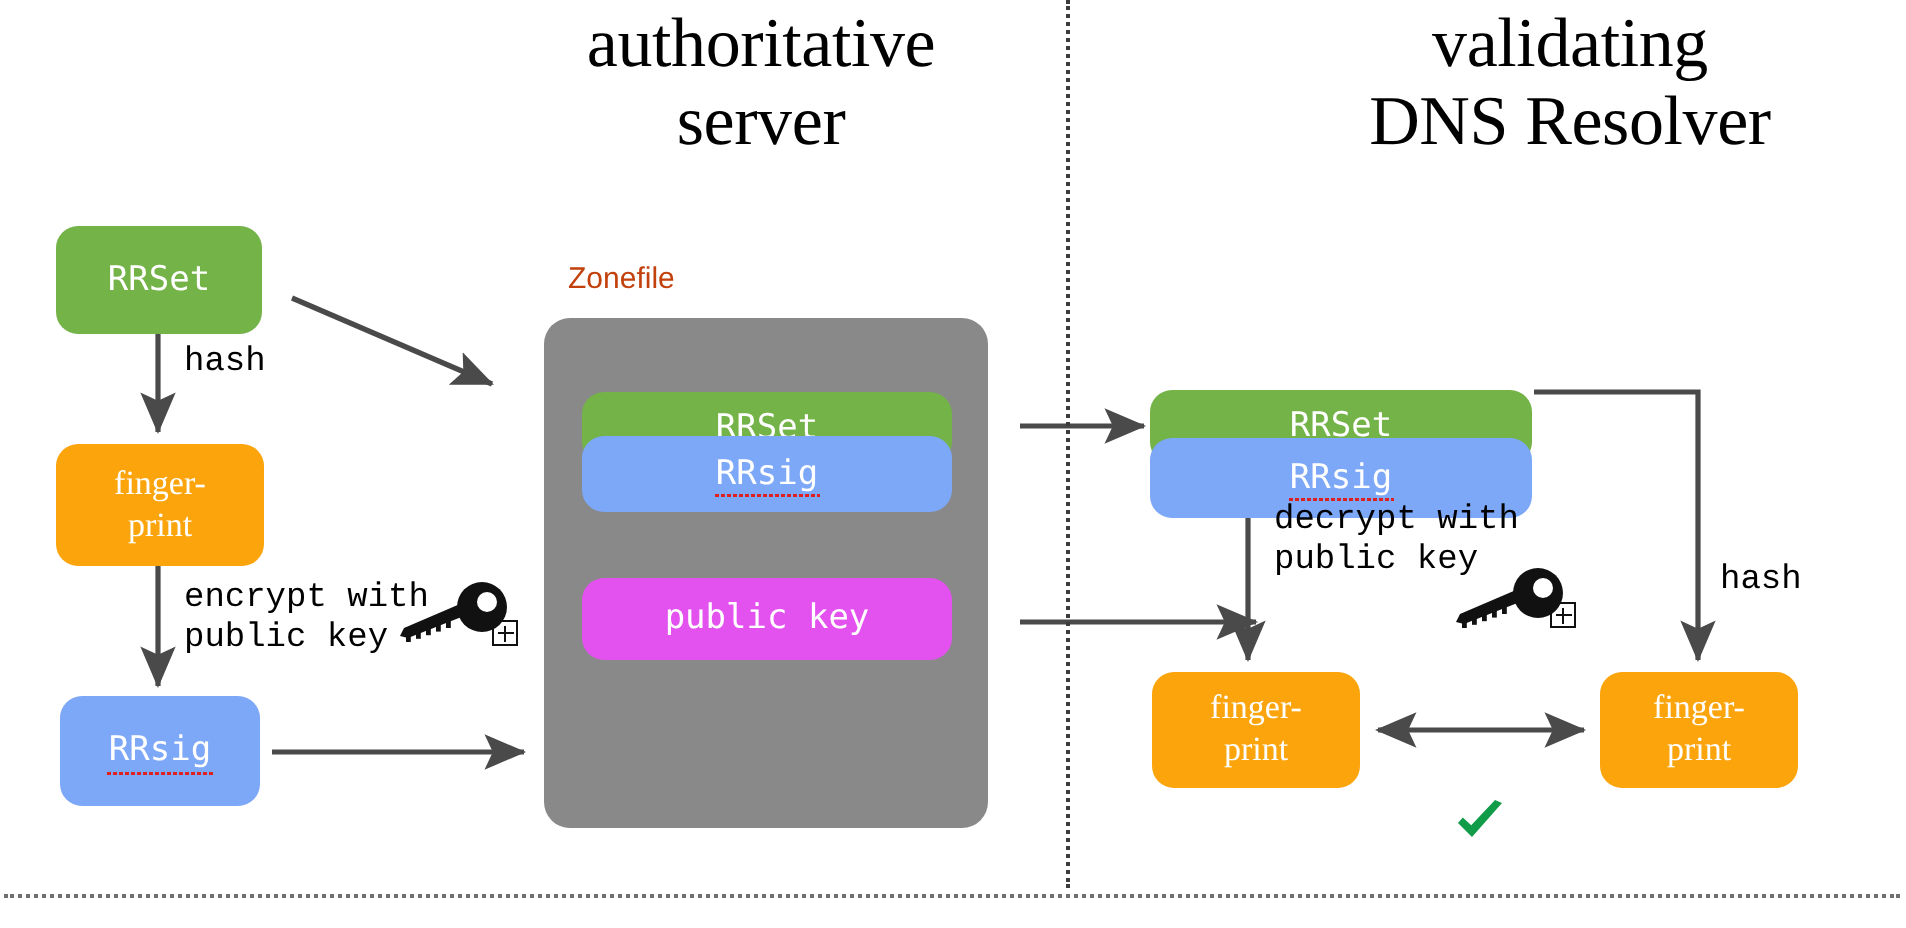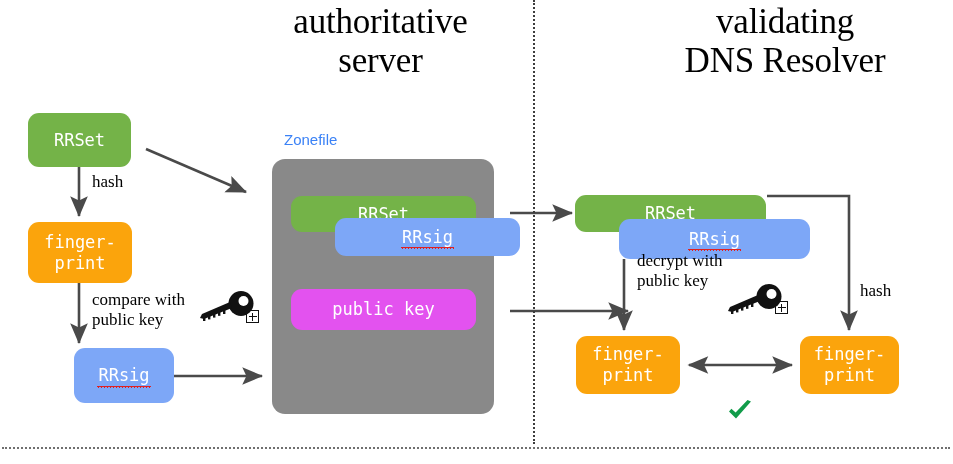--- a/index.html
+++ b/index.html
@@ -38,22 +38,22 @@
     text-align: center;
     color: #ffffff;
     font-family: "DejaVu Sans Mono", monospace;
     font-size: 17px;
     line-height: 1.22;
     border-radius: 11px;
     box-sizing: border-box;
     letter-spacing: 0px;
   }
   .node.green  { background: #76b041; background: #74b348; margin-top: 16px; }
-  .node.orange { background: #fca000; background: #fba40c; }
-  .node.blue   { background: #7aa6f5; background: #7da7f7; margin-left: 44px; }
+  .node.orange { background: #fca000; background: #fba40c; font-family: Liberation Serif, serif; }
+  .node.blue   { background: #7aa6f5; background: #7da7f7; }
   .node.magenta{ background: #e252f0; background: #e352ef; }
 
   
   .misspell {
     position: relative;
     display: inline-block;
   }
   .misspell::after {
     content: "";
     position: absolute;
@@ -68,26 +68,26 @@
   }
 
   
   .zonefile-box {
     background: #898989;
     border-radius: 13px;
   }
   .zonefile-label {
     font-family: "Liberation Sans", sans-serif;
     font-size: 15px;
-    color: #3b82f6;
+    color: #c2410c;
   }
 
   
   .caption {
-    font-family: Liberation Serif, serif;
+    font-family: Liberation Mono, monospace;
     font-size: 17px;
     color: #000000;
     line-height: 1.15;
     text-align: left;
     white-space: nowrap;
   }
   .caption.center { text-align: center; }
 
   
   .v-dotted {
@@ -176,21 +176,21 @@
   <div class="abs caption" style="left:92px; top:172px;">
     <span>hash</span>
   </div>
 
   <div class="abs node orange" style="left:28px; top:222px; width:104px; height:61px; flex-direction:column;">
     <span>finger-</span>
     <span>print</span>
   </div>
 
   <div class="abs caption" style="left:92px; top:290px;">
-    <div>compare with</div>
+    <div>encrypt with</div>
     <div>public key</div>
   </div>
 
   <div class="keywrap" style="left:196px; top:290px;">
     <svg width="62" height="36" viewBox="0 0 62 36">
       <g>
         <circle cx="45" cy="13.5" r="12.5" fill="#111111"></circle>
         <circle cx="47.5" cy="11" r="5" fill="#ffffff"></circle>
         <path d="M34 12 L6 24 L4 28 L8 29 L36 18 Z" fill="#111111"></path>
         <rect x="7" y="25" width="2.4" height="6" fill="#111111"></rect>

